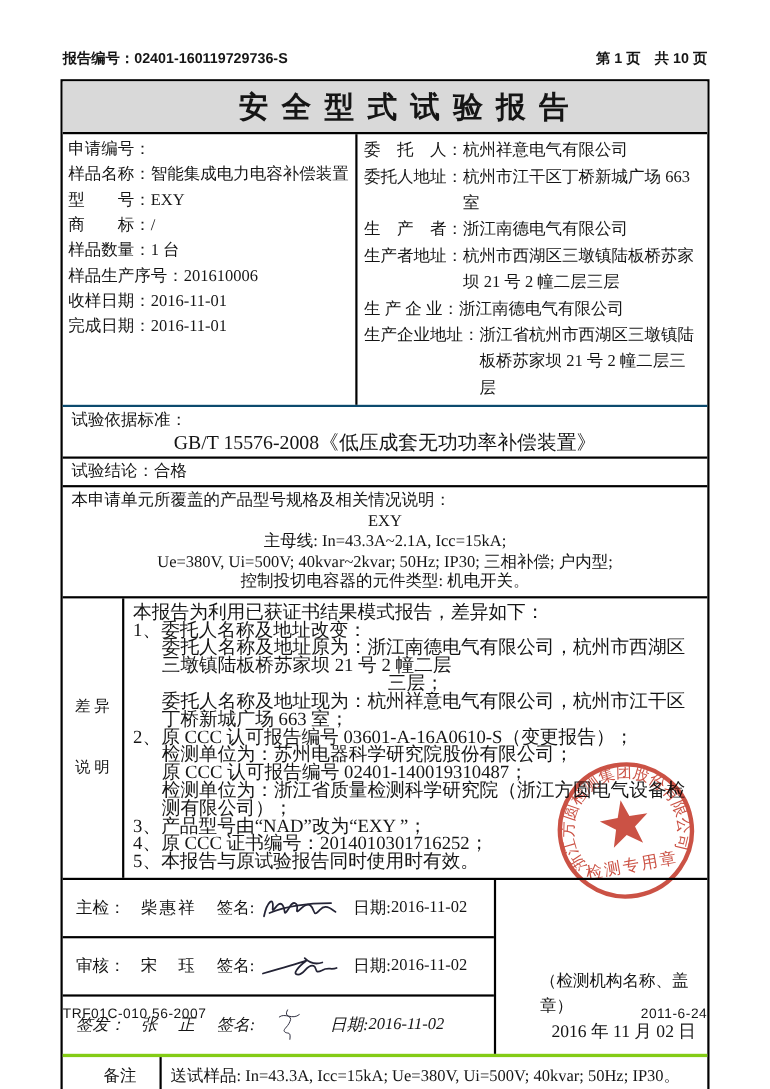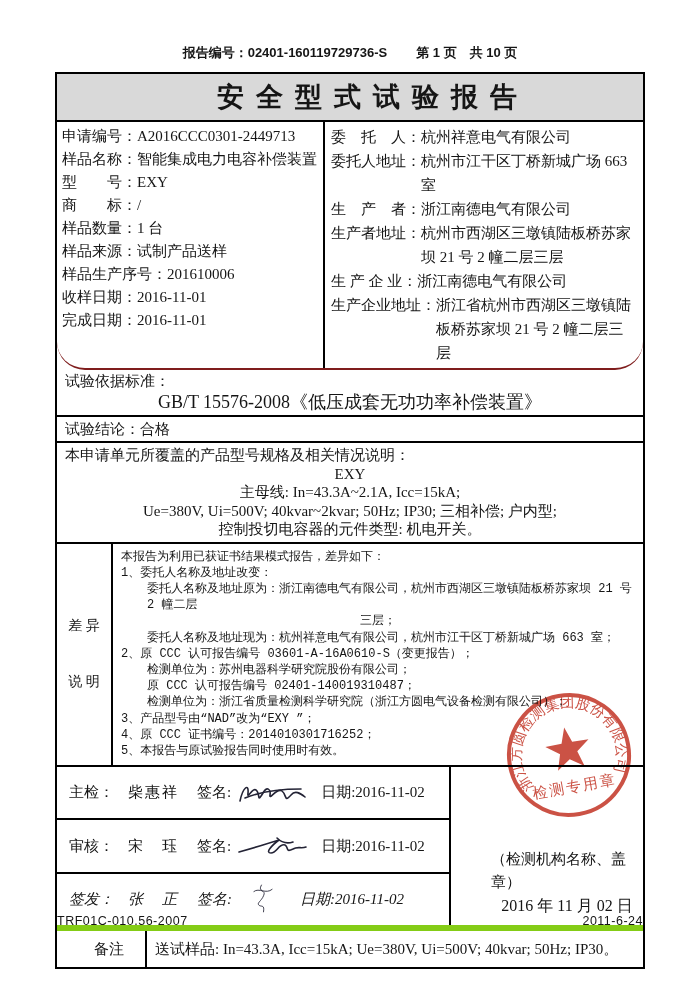--- a/index.html
+++ b/index.html
@@ -1,50 +1,50 @@
 <!DOCTYPE html>
 <html><head>
 <meta charset="utf-8">
 <style>
   html,body{margin:0;padding:0;background:#fff;}
   .page{position:relative;width:700px;height:990px;background:#ffffff;overflow:hidden;
         font-family:"Liberation Serif","DejaVu Serif",serif;color:#151515;}
   
   .top-header{position:absolute;top:44px;left:57px;width:586px;display:flex;
-              justify-content:center;font-family:"Liberation Sans",sans-serif;
+              justify-content:space-between;font-family:"Liberation Sans",sans-serif;
               font-weight:bold;font-size:13px;gap:29px;}
   
   .doc{position:absolute;top:72px;left:55px;width:586px;border:2px solid #000;background:#fff;}
   .title-bar{height:46px;background:#d9d9d9;border-bottom:2px solid #000;display:flex;
              align-items:center;justify-content:center;font-size:27px;font-weight:bold;
              letter-spacing:12px;text-indent:12px;padding-left:34px;}
   
-  .info-section{display:flex;border-bottom:2px solid #7f1d1d;border-radius:28px;}
+  .info-section{display:flex;border-bottom:2px solid #0c4a6e;}
   .info-left{width:268px;border-right:2px solid #000;padding:3px 5px;box-sizing:border-box;}
   .info-right{flex:1;padding:3px 6px;box-sizing:border-box;}
   .irow{display:flex;font-size:15px;line-height:23px;white-space:nowrap;}
   .irow-r{display:flex;font-size:15px;line-height:24px;}
   .irow-r .lbl{flex:0 0 auto;white-space:nowrap;}
   .irow-r .val{flex:1;}
   
   .standard-row{border-bottom:2px solid #000;padding:2px 8px;font-size:15px;}
   .standard-row .std-val{text-align:center;font-size:18px;line-height:22px;}
   .conclusion-row{border-bottom:2px solid #000;padding:2px 8px;font-size:15px;line-height:20px;}
   
   .coverage-row{border-bottom:2px solid #000;padding:3px 8px;font-size:15px;line-height:18.5px;}
   .cov-line{text-align:center;}
   
   .diff-row{display:flex;border-bottom:2px solid #000;}
   .diff-label{width:54px;border-right:2px solid #000;display:flex;flex-direction:column;
               justify-content:center;align-items:center;font-size:14px;line-height:20px;flex:0 0 auto;gap:36px;}
-  .diff-content{flex:1;padding:5px 8px 6px 8px;font-size:12px;line-height:16.2px;font-family:Liberation Mono, monospace;}
+  .diff-content{flex:1;padding:5px 8px 6px 8px;font-size:17px;line-height:16.2px;}
   .dl-indent{padding-left:26px;}
   .dl-center{text-align:center;}
   
-  .sig-section{display:flex;border-bottom:6px solid #84cc16;height:158px;gap:40px;}
+  .sig-section{display:flex;border-bottom:3px solid #84cc16;height:158px;gap:40px;}
   .sig-left{width:392px;border-right:2px solid #000;display:flex;flex-direction:column;flex:0 0 auto;}
   .sig-row{flex:1;border-bottom:2px solid #000;display:flex;align-items:center;
            padding:0 12px;font-size:15px;position:relative;}
   .sig-row:last-child{border-bottom:none;font-style:italic;}
   .sig-role{margin-right:14px;}
   .sig-name{margin-right:18px;letter-spacing:2px;}
   .scribble{margin:0 6px;overflow:visible;}
   .scribble path{fill:none;stroke:#232335;stroke-width:1.6;stroke-linecap:round;}
   .sig-date-label{margin-left:6px;}
   .stamp-cell{flex:1;position:relative;display:flex;flex-direction:column;justify-content:flex-end;
@@ -74,41 +74,36 @@
   </div>
 
   <div class="doc">
 
     <div class="title-bar">安全型式试验报告</div>
 
     <div class="info-section">
       <div class="info-left">
         <div class="irow">
             <span>申请编号：</span>
-            <span>A2016CCC0301-2449713</span>
           </div>
         <div class="irow">
             <span>样品名称：</span>
             <span>智能集成电力电容补偿装置</span>
           </div>
         <div class="irow">
             <span>型　　号：</span>
             <span>EXY</span>
           </div>
         <div class="irow">
             <span>商　　标：</span>
             <span>/</span>
           </div>
         <div class="irow">
             <span>样品数量：</span>
             <span>1 台</span>
-          </div>
-        <div class="irow">
-            <span>样品来源：</span>
-            <span>试制产品送样</span>
           </div>
         <div class="irow">
             <span>样品生产序号：</span>
             <span>201610006</span>
           </div>
         <div class="irow">
             <span>收样日期：</span>
             <span>2016-11-01</span>
           </div>
         <div class="irow">

